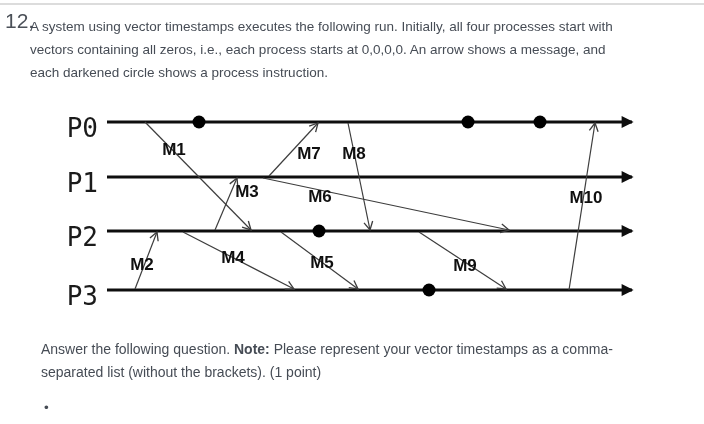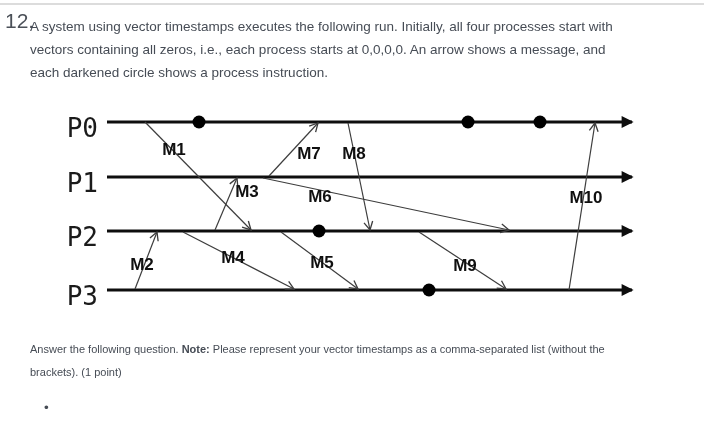--- a/index.html
+++ b/index.html
@@ -12,22 +12,22 @@
     border-top:2px solid #dcdcdc;
   }
   .qnum{
     position:absolute;left:5px;top:9px;font-size:21px;color:#4b5058;
   }
   .qtext{
     position:absolute;left:30px;top:15px;width:600px;
     font-size:13.5px;line-height:23px;color:#464c55;
   }
   .answer-intro{
-    position:absolute;left:30px;top:338px;width:600px;
-    font-size:11px;line-height:23px;color:#464c55;
+    position:absolute;left:41px;top:338px;width:600px;
+    font-size:14px;line-height:23px;color:#464c55;
   }
   .answer-intro .note{font-weight:700;}
   .bullet-line{
     position:absolute;left:44px;top:396px;width:620px;
     font-size:13.5px;line-height:23px;color:#464c55;display:flex;
   }
   .bullet-line .marker{width:16px;flex:0 0 16px;}
   svg.diagram{position:absolute;left:0;top:0;}
   .proc-label{
     font-family:"DejaVu Sans Mono", monospace;

